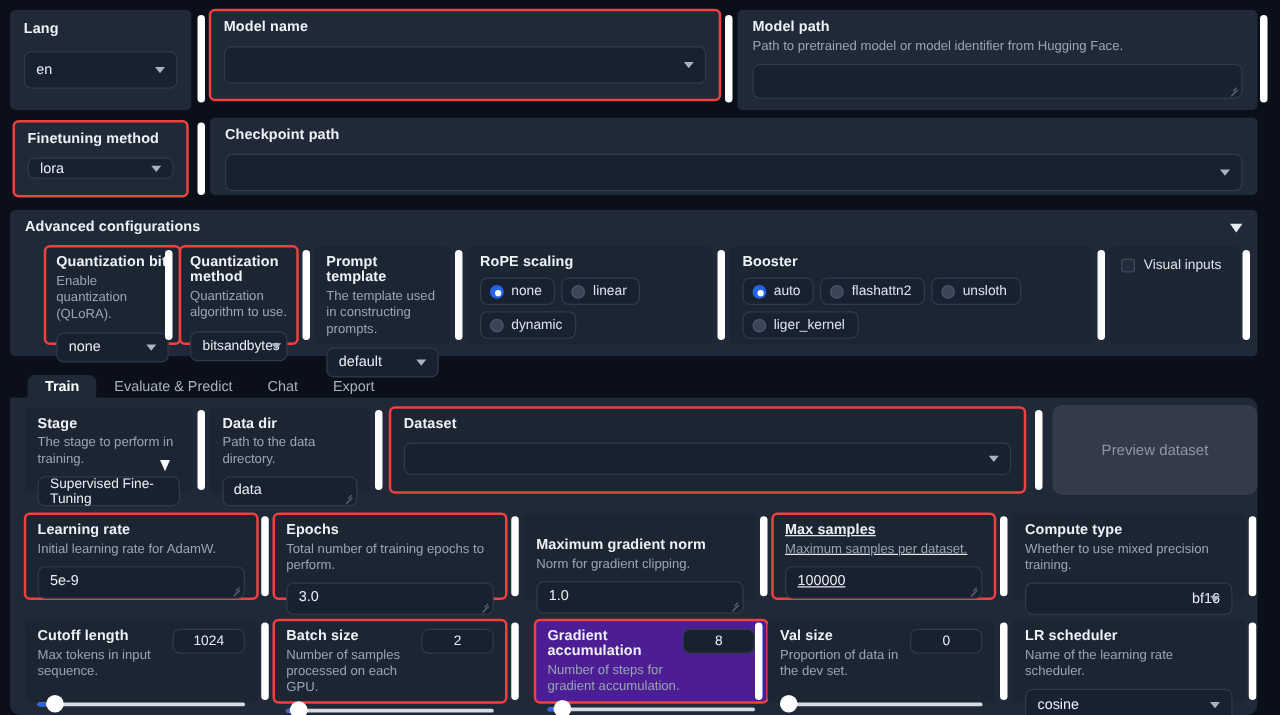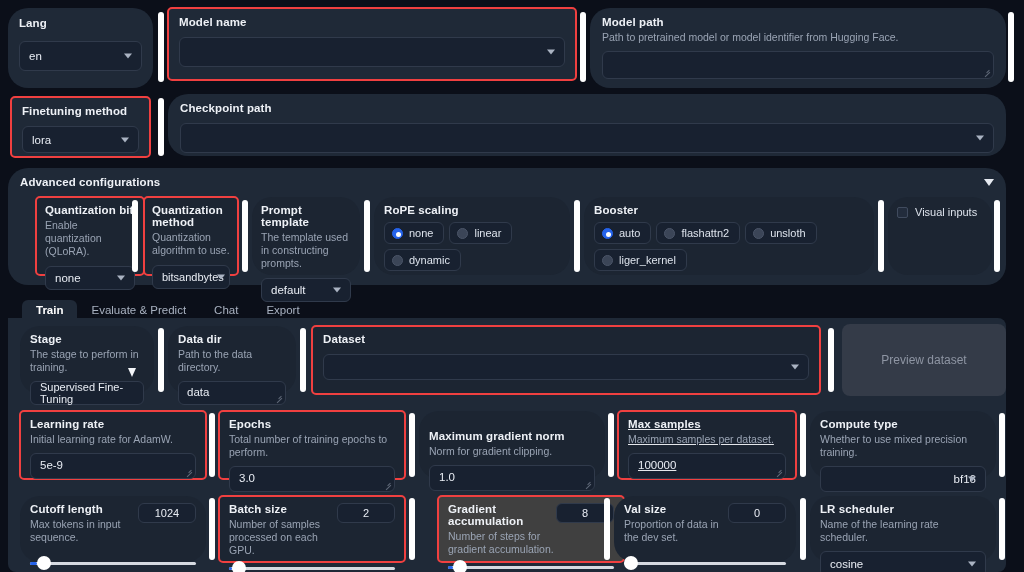--- a/index.html
+++ b/index.html
@@ -8,41 +8,41 @@
     background: #0b0f19;
     font-family: "Liberation Sans", sans-serif;
     color: #e5e7eb;
     overflow: hidden;
   }
   .app { width: 1024px; height: 572px; position: relative; }
 
   
   .card {
     background: #1f2937;
-    border-radius: 20px;
+    border-radius: 4px;
     position: relative;
   }
   .hl { outline: 2px solid #f04040; outline-offset: -1px; border-radius: 4px; }
 
   .lbl { font-size: 11.5px; color: #eef1f6; font-weight: 600; letter-spacing: .1px; }
   .info { font-size: 10.5px; color: #9aa4b4; line-height: 1.25; margin-top: 3px; }
 
   
   .handle {
     position: absolute; top: 0; width: 6px; height: 100%;
     background: #ffffff; border-radius: 3px;
   }
 
   
   .ctl {
     background: #182130;
     border: 1px solid #2b3purple;
     border: 1px solid #303a4b;
     border-radius: 6px;
-    height: 27px;
+    height: 17px;
     display: flex; align-items: center;
     padding: 0 9px;
     font-size: 11.5px; color: #e9edf4;
     position: relative;
   }
   .ctl.tall { height: 30px; }
   .caret {
     position: absolute; right: 9px; top: 50%; transform: translateY(-50%);
     width: 0; height: 0;
     border-left: 4px solid transparent; border-right: 4px solid transparent;
@@ -434,21 +434,21 @@
       </div>
       <div class="slider" style="margin-top:4px;">
         <div class="track"></div>
         <div class="fill" style="width:2%;"></div>
         <div class="thumb" style="left:2%;"></div>
       </div>
     </div>
   </div>
   <div class="handle" style="left:409px;top:498px;height:62px;"></div>
 
-  <div class="card hl" style="position:absolute;left:438px;top:496px;width:186px;height:66px;background:#404040;">
+  <div class="card hl" style="position:absolute;left:428px;top:496px;width:186px;height:66px;background:#4c1d95;">
     <div style="padding:7px 10px 0 10px;">
       <div class="hdrrow">
         <div style="max-width:118px;">
           <div class="lbl">Gradient accumulation</div>
           <div class="info">Number of steps for gradient accumulation.</div>
         </div>
         <div class="numbox">
           <span>8</span>
         </div>
       </div>

